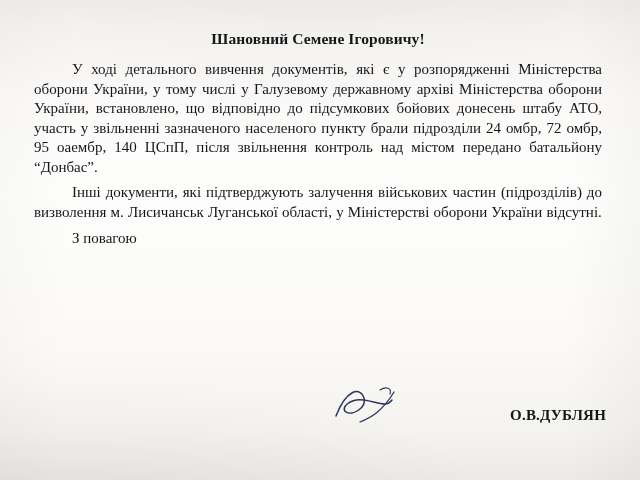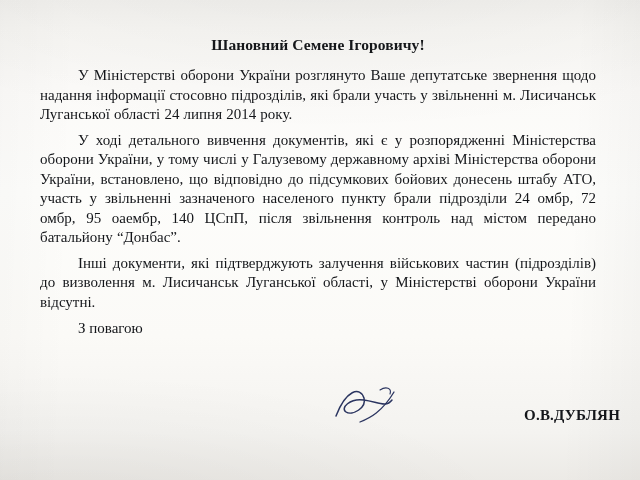--- a/index.html
+++ b/index.html
@@ -14,21 +14,21 @@
     font-family: "Liberation Serif", "DejaVu Serif", serif;
   }
 
   .page {
     position: relative;
     width: 640px;
     height: 480px;
     background:
       linear-gradient(180deg, #f2f1ee 0%, #f7f6f3 6%, #fbfaf8 18%, #fdfdfb 40%, #fbfaf7 70%, #f4f3f0 90%, #eceae6 100%);
     box-sizing: border-box;
-    padding: 18px;
+    padding: 12px;
   }
 
   
   .page::before {
     content: "";
     position: absolute;
     inset: 0;
     background:
       radial-gradient(ellipse 900px 300px at 50% -10%, rgba(0,0,0,0.045), rgba(0,0,0,0) 60%),
       radial-gradient(ellipse 700px 240px at 10% 110%, rgba(0,0,0,0.05), rgba(0,0,0,0) 65%),
@@ -76,21 +76,21 @@
     left: 22px;
     bottom: 56px;
     font-size: 15px;
     line-height: 1.32;
     color: #14161a;
     white-space: pre-line;
   }
 
   .signature-name {
     position: absolute;
-    right: 20px;
+    right: 34px;
     bottom: 56px;
     font-size: 15px;
     color: #14161a;
     font-weight: 700;
     letter-spacing: 0.2px;
   }
 
   .signature-mark {
     position: absolute;
     left: 330px;
@@ -106,21 +106,20 @@
   }
 </style>
 </head>
 <body>
 
 <div class="page">
   <div class="content">
 
     <div class="doc-title">Шановний Семене Ігоровичу!</div>
 
-    <p class="para">У Міністерстві оборони України розглянуто Ваше депутатське звернення щодо надання інформації стосовно підрозділів, які брали участь у звільненні м. Лисичанськ Луганської області 24 липня 2014 року.</p>
 
     <p class="para">У ході детального вивчення документів, які є у розпорядженні Міністерства оборони України, у тому числі у Галузевому державному архіві Міністерства оборони України, встановлено, що відповідно до підсумкових бойових донесень штабу АТО, участь у звільненні зазначеного населеного пункту брали підрозділи 24 омбр, 72 омбр, 95 оаембр, 140 ЦСпП, після звільнення контроль над містом передано батальйону “Донбас”.</p>
 
     <p class="para">Інші документи, які підтверджують залучення військових частин (підрозділів) до визволення м. Лисичанськ Луганської області, у Міністерстві оборони України відсутні.</p>
 
     <div class="closing">З повагою</div>
   </div>
 
 
   <div class="signature-mark">

